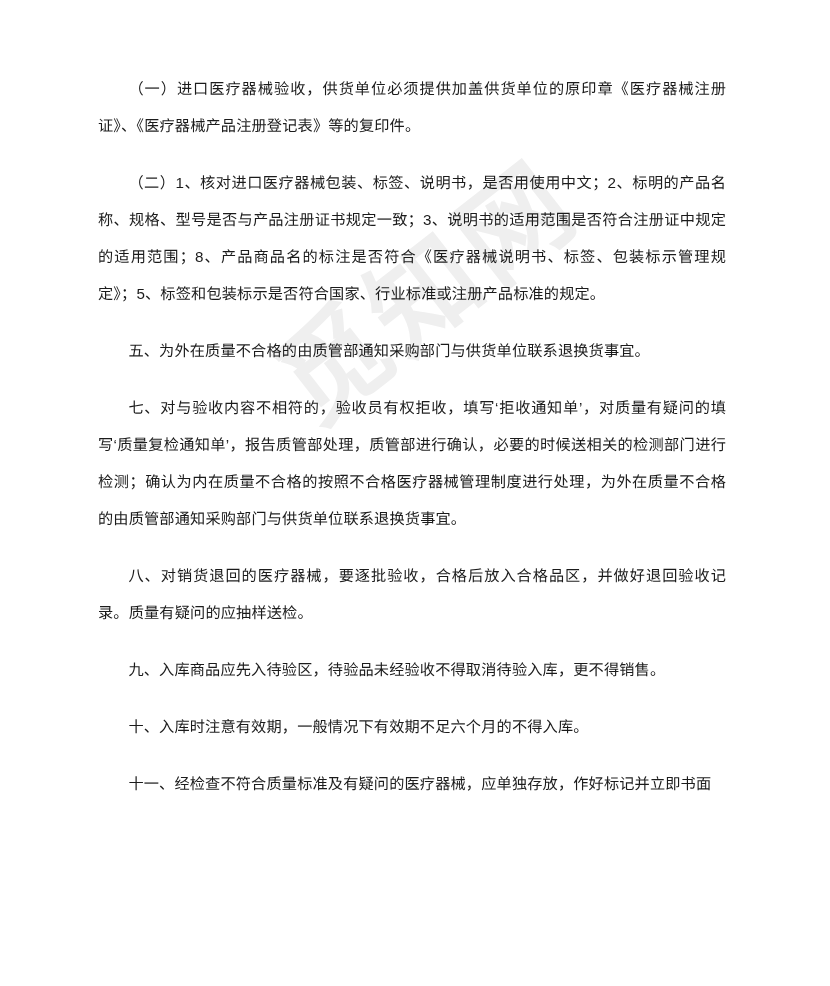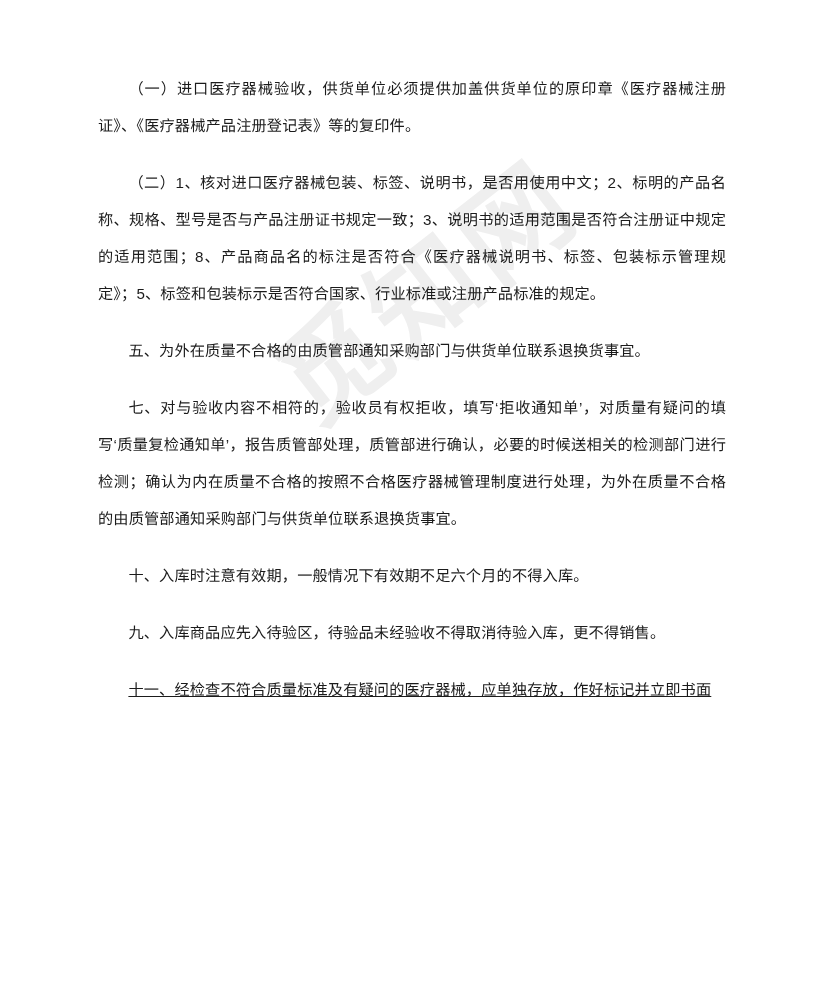--- a/index.html
+++ b/index.html
@@ -64,21 +64,20 @@
     color: #1b1b1b;
     text-align: justify;
     text-justify: inter-ideograph;
     text-indent: 2em;
     letter-spacing: 0.01em;
     word-break: break-all;
     -webkit-font-smoothing: antialiased;
   }
   .para:last-child {
     margin-bottom: 0;
-    text-decoration: underline;
   }
 </style>
 </head>
 <body>
 
 <div id="page">
 
   <div id="watermark-layer">
     <div class="watermark-text" id="watermark-main">觅知网</div>
   </div>
@@ -87,21 +86,22 @@
 
     <p class="para">（一）进口医疗器械验收，供货单位必须提供加盖供货单位的原印章《医疗器械注册证》、《医疗器械产品注册登记表》等的复印件。</p>
 
     <p class="para">（二）1、核对进口医疗器械包装、标签、说明书，是否用使用中文；2、标明的产品名称、规格、型号是否与产品注册证书规定一致；3、说明书的适用范围是否符合注册证中规定的适用范围；8、产品商品名的标注是否符合《医疗器械说明书、标签、包装标示管理规定》；5、标签和包装标示是否符合国家、行业标准或注册产品标准的规定。</p>
 
     <p class="para">五、为外在质量不合格的由质管部通知采购部门与供货单位联系退换货事宜。</p>
 
 
     <p class="para">七、对与验收内容不相符的，验收员有权拒收，填写‘拒收通知单’，对质量有疑问的填写‘质量复检通知单’，报告质管部处理，质管部进行确认，必要的时候送相关的检测部门进行检测；确认为内在质量不合格的按照不合格医疗器械管理制度进行处理，为外在质量不合格的由质管部通知采购部门与供货单位联系退换货事宜。</p>
 
+    <p class="para">八、对销货退回的医疗器械，要逐批验收，合格后放入合格品区，并做好退回验收记录。质量有疑问的应抽样送检。</p>
+
+    <p class="para">九、入库商品应先入待验区，待验品未经验收不得取消待验入库，更不得销售。</p>
 
     <p class="para">十、入库时注意有效期，一般情况下有效期不足六个月的不得入库。</p>
-
-    <p class="para">九、入库商品应先入待验区，待验品未经验收不得取消待验入库，更不得销售。</p>
 
     <p class="para">十一、经检查不符合质量标准及有疑问的医疗器械，应单独存放，作好标记并立即书面</p>
 
   </div>
 </div>
 
 </body></html>

